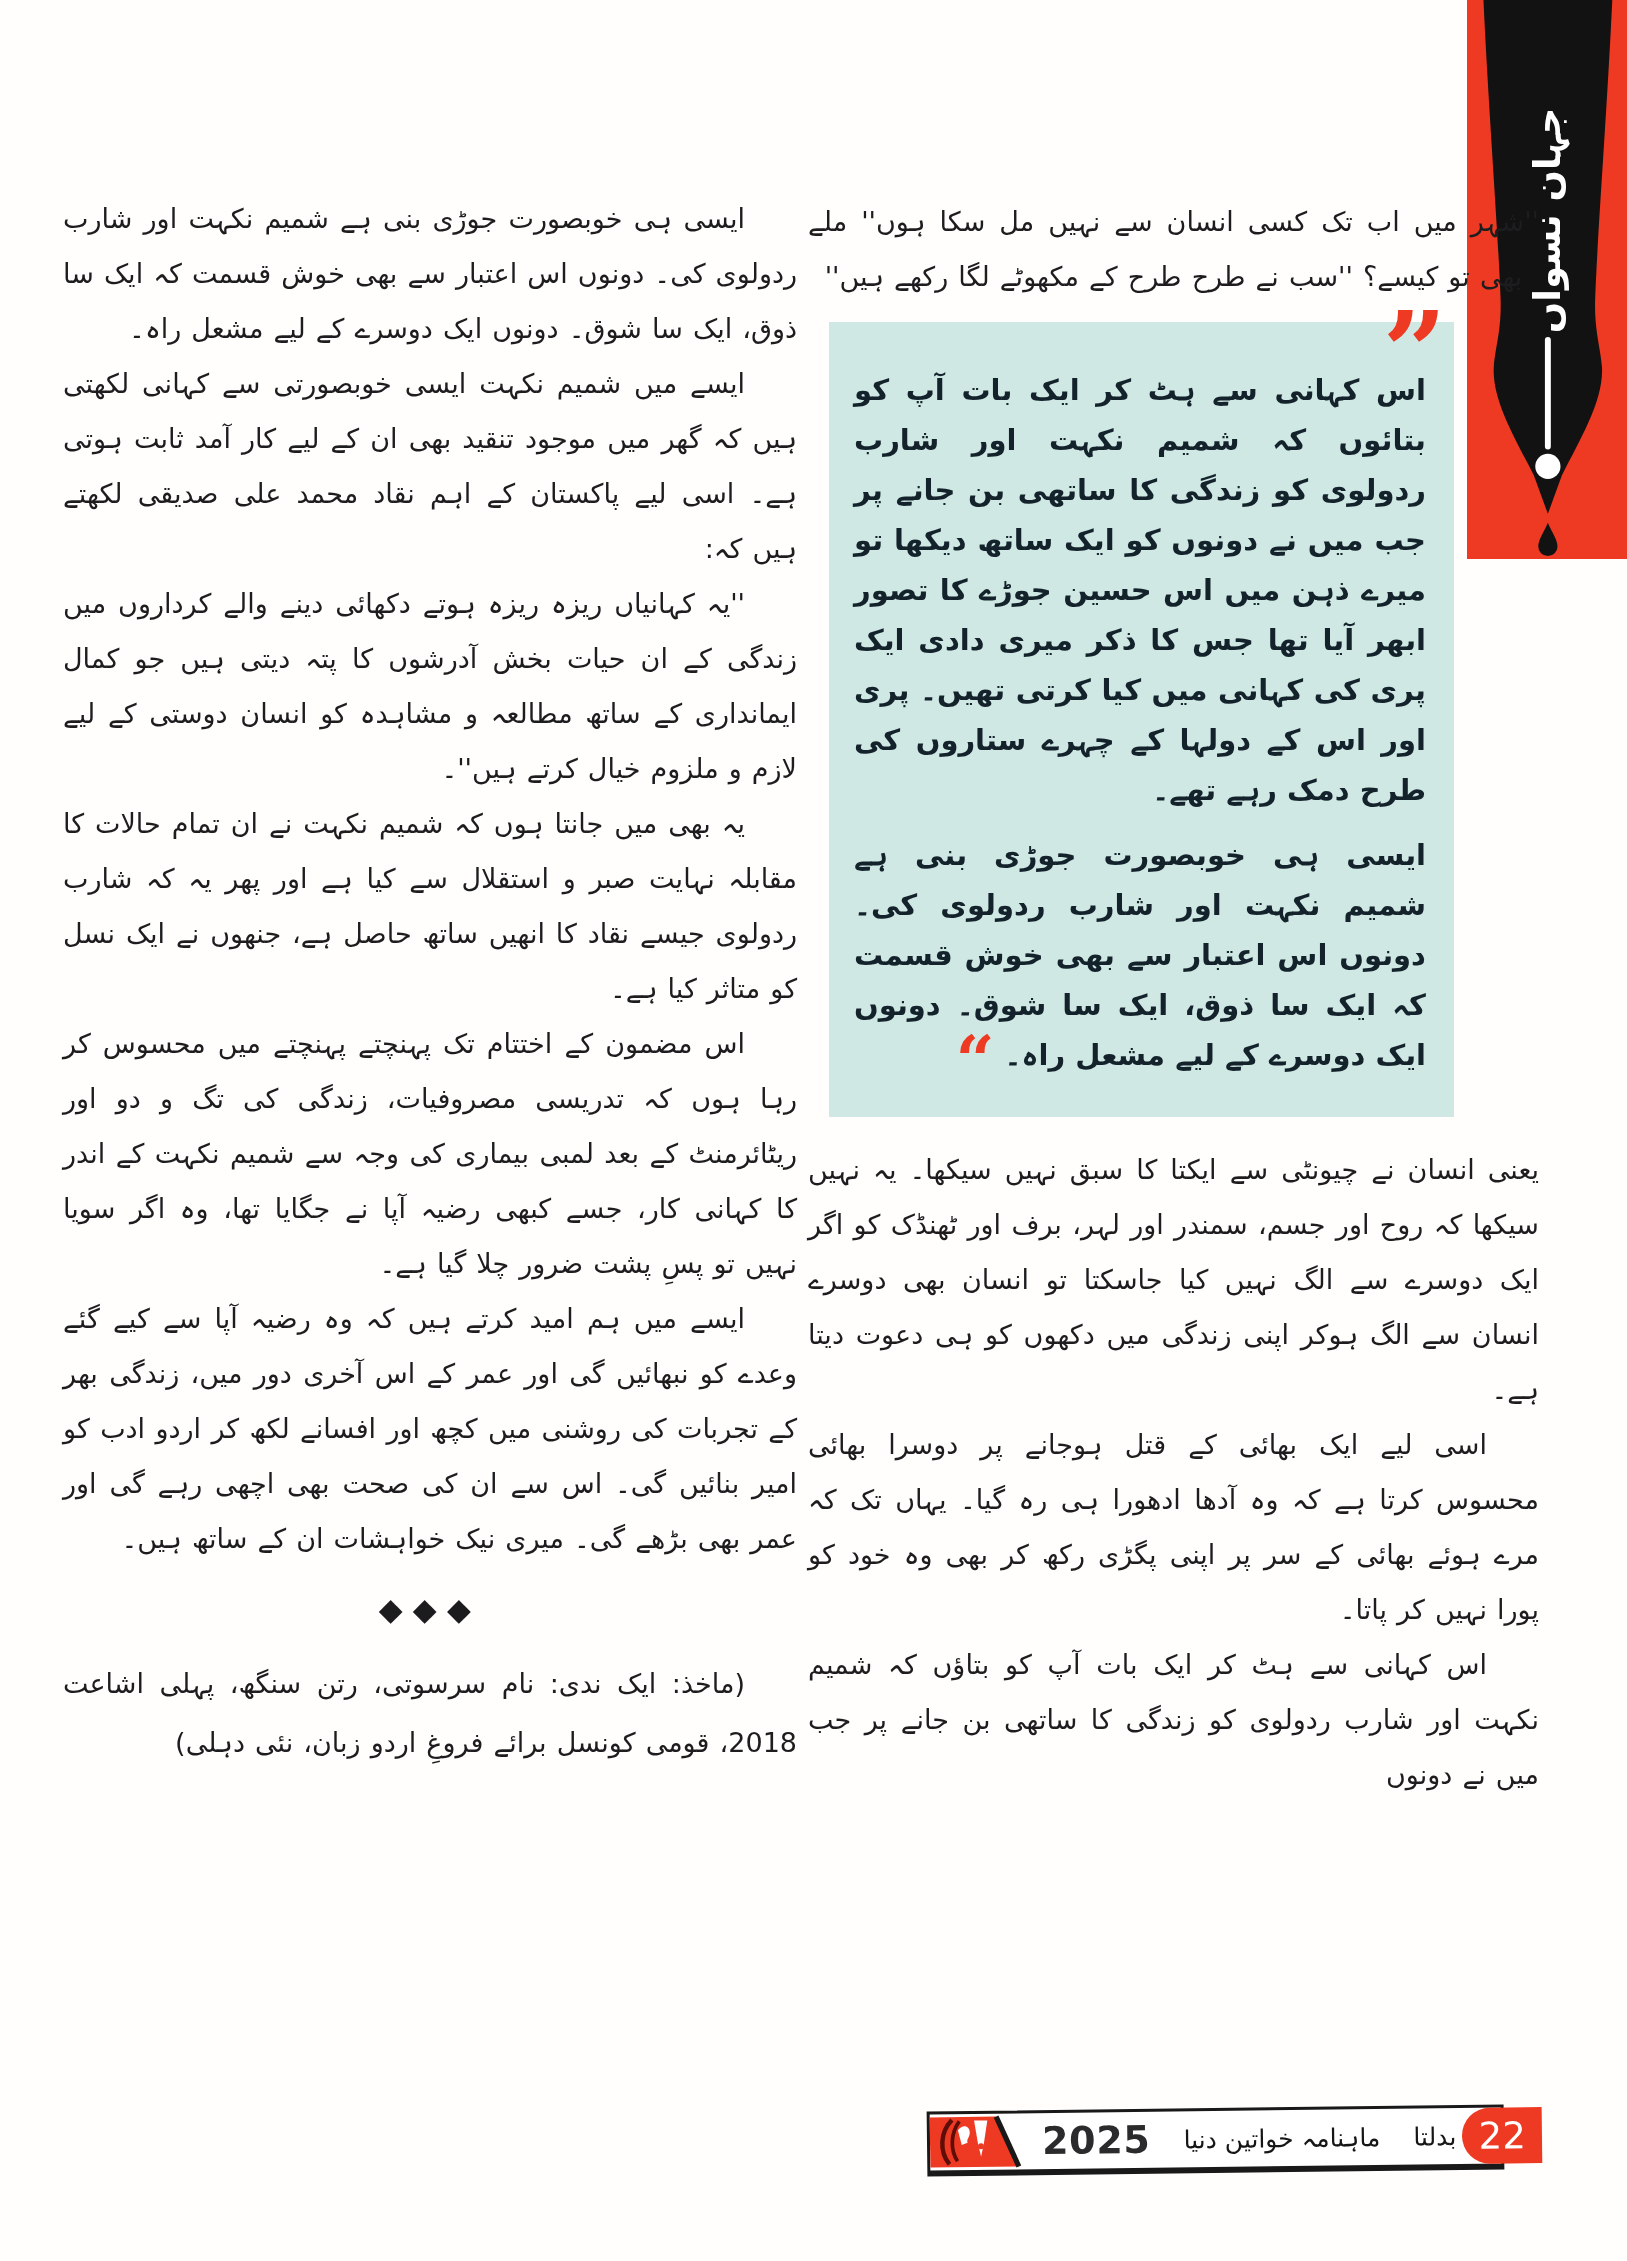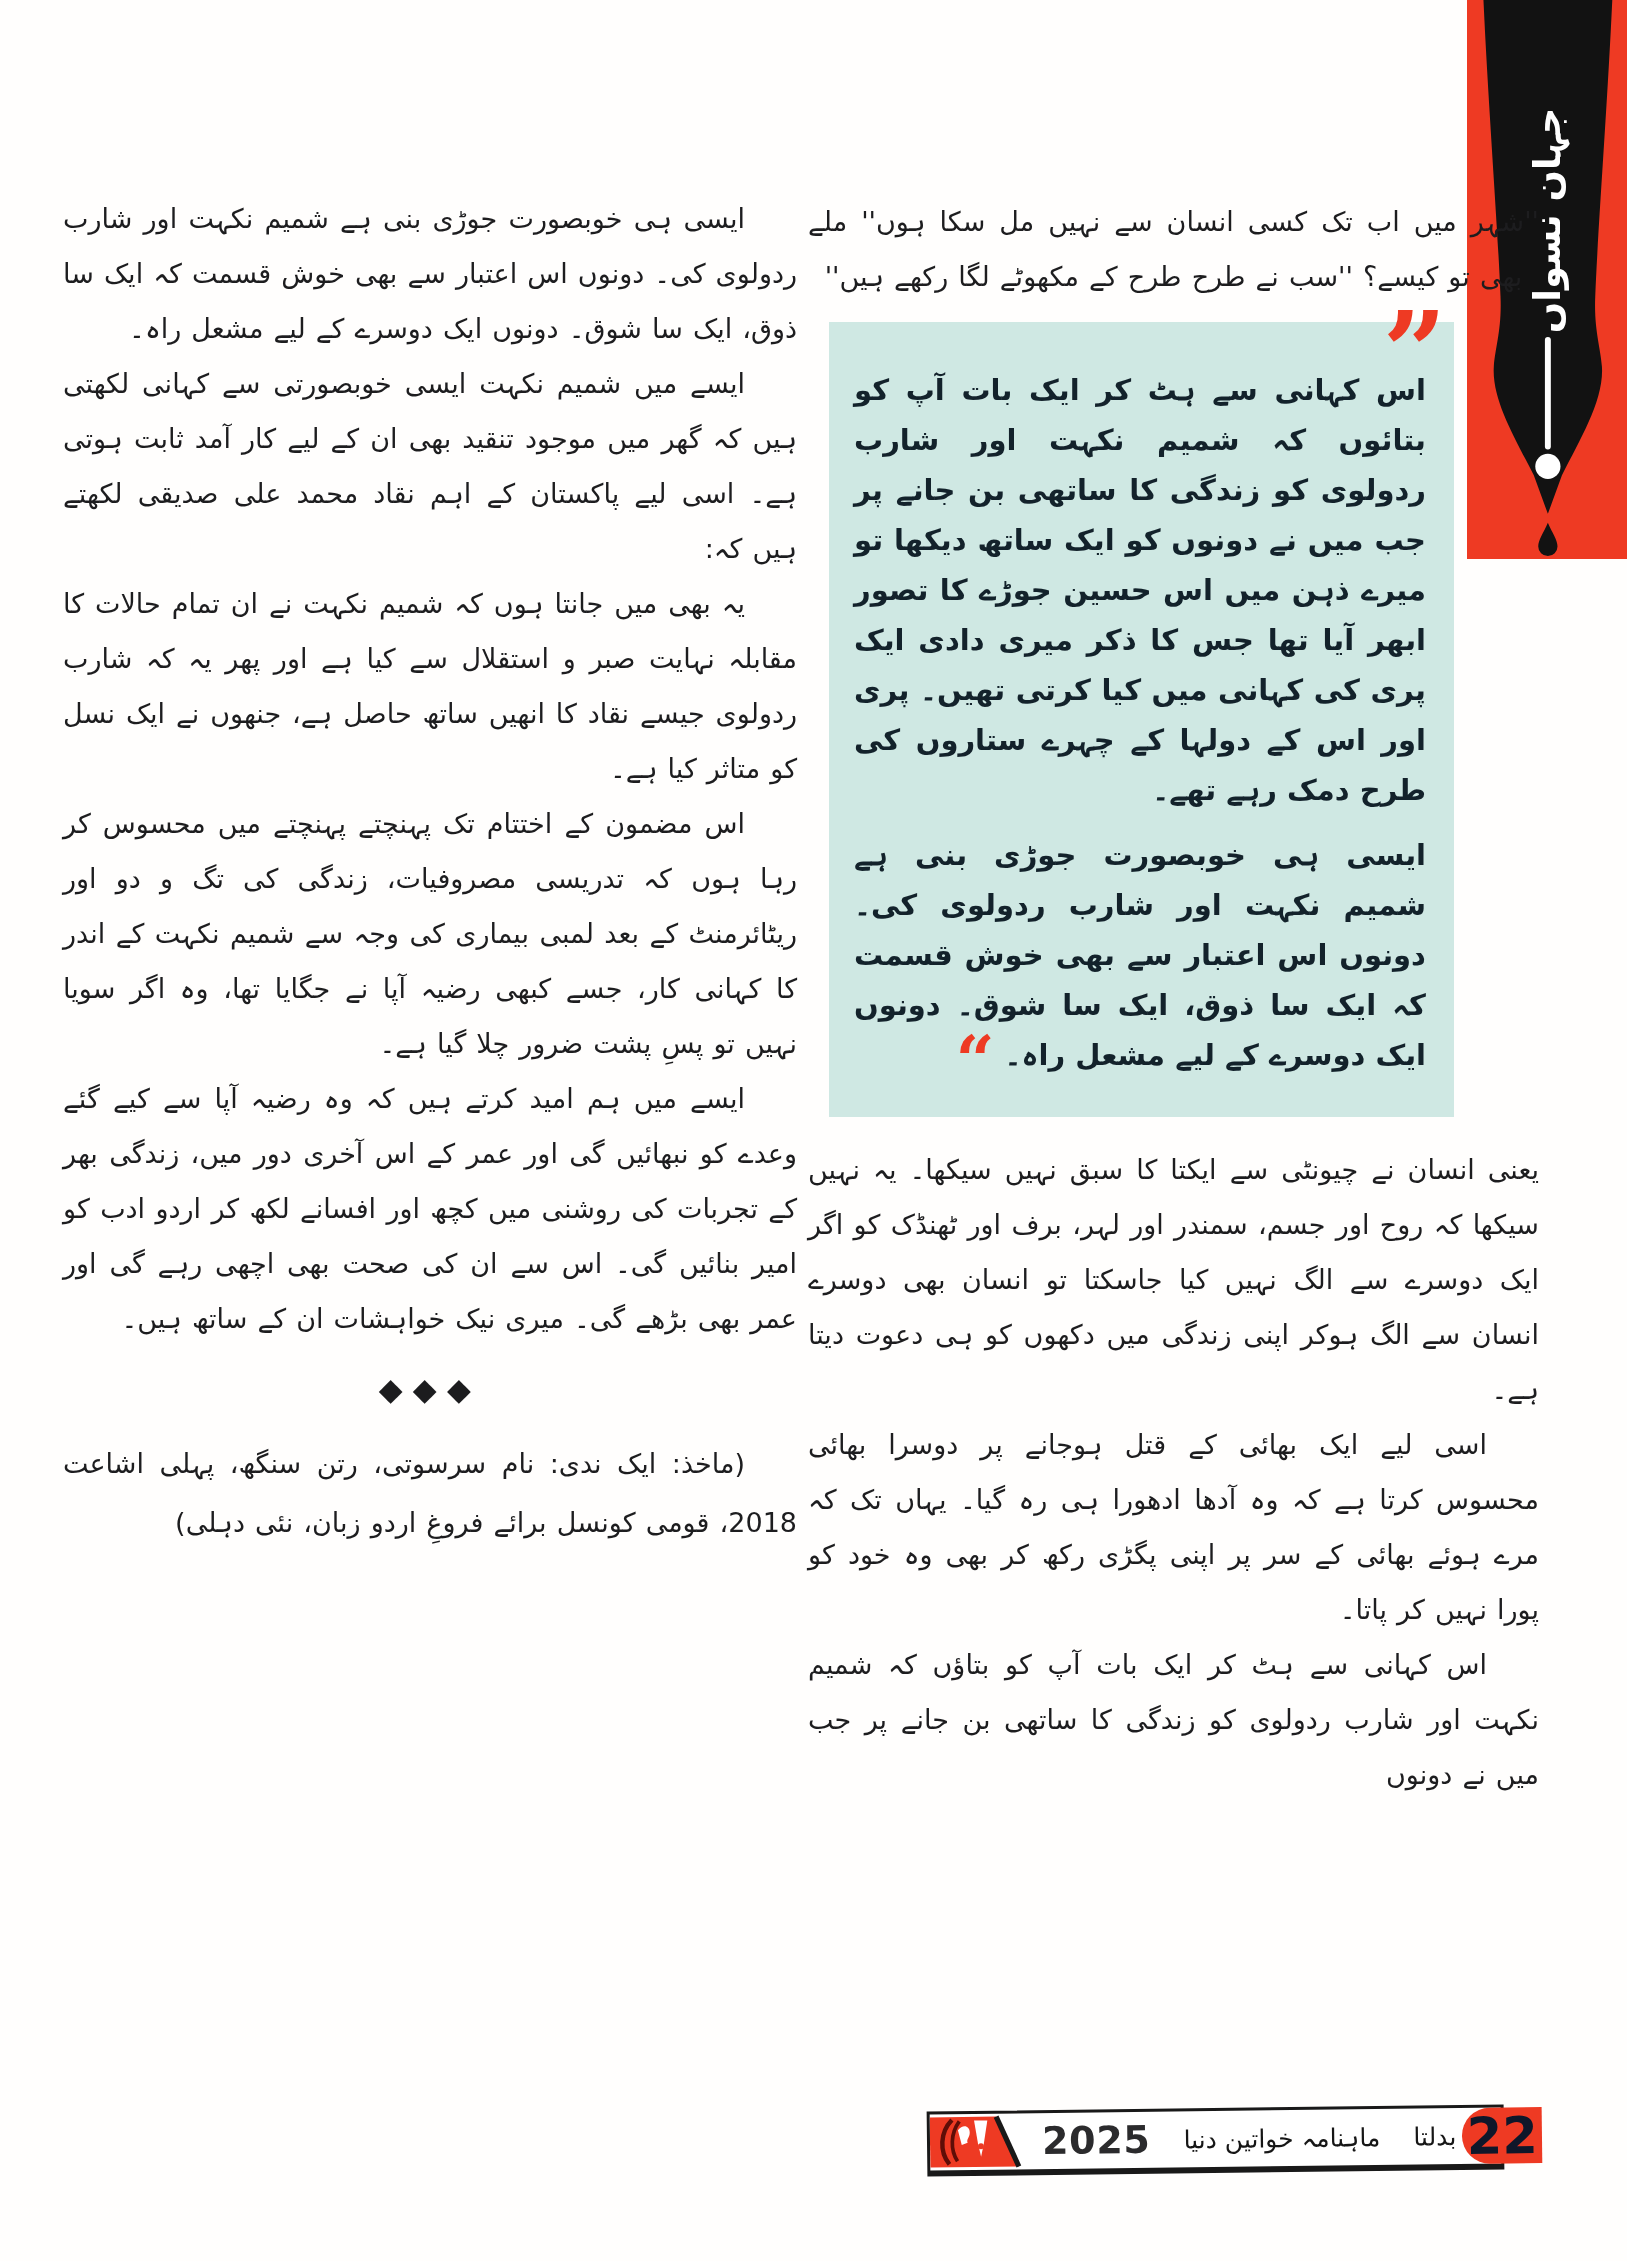--- a/index.html
+++ b/index.html
@@ -50,23 +50,23 @@
     display:flex;align-items:stretch;transform:rotate(-0.7deg);
   }
   .footer-logo{position:relative;width:93px;flex:0 0 93px;}
   .footer-logo svg{position:absolute;inset:0;width:100%;height:100%;display:block;}
   .footer-mid{
     flex:1;display:flex;align-items:center;gap:33px;padding:0 6px 0 19px;direction:ltr;
   }
   .footer-year{font-size:38px;font-weight:bold;color:#2b2b2d;letter-spacing:0.7px;}
   .footer-mag,.footer-month{font-size:25px;color:#161616;direction:rtl;white-space:nowrap;}
   .footer-page{
-    flex:0 0 80px;background:#ee3a23;color:#0f172a;border-radius:40px 0 0 40px;
+    flex:0 0 80px;background:#ee3a23;color:#ffffff;border-radius:40px 0 0 40px;
     display:flex;align-items:center;justify-content:center;
-    font-size:51px;font-weight:bold;
+    font-size:37px;font-weight:normal;
   }
 </style>
 </head>
 <body>
 
 <div class="page">
 
   <aside class="side-banner">
     <svg viewBox="0 0 217 755" aria-hidden="true">
       <path fill="#121212" d="M 22 0 L 196 0
@@ -81,20 +81,21 @@
       <rect x="105" y="455" width="8" height="152" rx="4" fill="#ffffff"></rect>
       <circle cx="109" cy="630" r="17" fill="#ffffff"></circle>
       <path fill="#121212" d="M 109 706 C 103 720 96 729 96 738 A 13 13 0 0 0 122 738 C 122 729 115 720 109 706 Z"></path>
     </svg>
     <div class="banner-label">جہان نسواں</div>
   </aside>
 
   <section class="col col-left">
     <p class="para indent">ایسی ہی خوبصورت جوڑی بنی ہے شمیم نکہت اور شارب ردولوی کی۔ دونوں اس اعتبار سے بھی خوش قسمت کہ ایک سا ذوق، ایک سا شوق۔ دونوں ایک دوسرے کے لیے مشعل راہ۔</p>
     <p class="para indent">ایسے میں شمیم نکہت ایسی خوبصورتی سے کہانی لکھتی ہیں کہ گھر میں موجود تنقید بھی ان کے لیے کار آمد ثابت ہوتی ہے۔ اسی لیے پاکستان کے اہم نقاد محمد علی صدیقی لکھتے ہیں کہ:</p>
+    <p class="para indent">''یہ کہانیاں ریزہ ریزہ ہوتے دکھائی دینے والے کرداروں میں زندگی کے ان حیات بخش آدرشوں کا پتہ دیتی ہیں جو کمال ایمانداری کے ساتھ مطالعہ و مشاہدہ کو انسان دوستی کے لیے لازم و ملزوم خیال کرتے ہیں''۔</p>
     <p class="para indent">یہ بھی میں جانتا ہوں کہ شمیم نکہت نے ان تمام حالات کا مقابلہ نہایت صبر و استقلال سے کیا ہے اور پھر یہ کہ شارب ردولوی جیسے نقاد کا انھیں ساتھ حاصل ہے، جنھوں نے ایک نسل کو متاثر کیا ہے۔</p>
     <p class="para indent">اس مضمون کے اختتام تک پہنچتے پہنچتے میں محسوس کر رہا ہوں کہ تدریسی مصروفیات، زندگی کی تگ و دو اور ریٹائرمنٹ کے بعد لمبی بیماری کی وجہ سے شمیم نکہت کے اندر کا کہانی کار، جسے کبھی رضیہ آپا نے جگایا تھا، وہ اگر سویا نہیں تو پسِ پشت ضرور چلا گیا ہے۔</p>
     <p class="para indent">ایسے میں ہم امید کرتے ہیں کہ وہ رضیہ آپا سے کیے گئے وعدے کو نبھائیں گی اور عمر کے اس آخری دور میں، زندگی بھر کے تجربات کی روشنی میں کچھ اور افسانے لکھ کر اردو ادب کو امیر بنائیں گی۔ اس سے ان کی صحت بھی اچھی رہے گی اور عمر بھی بڑھے گی۔ میری نیک خواہشات ان کے ساتھ ہیں۔</p>
     <div class="separator">◆◆◆</div>
     <p class="para source indent">(ماخذ: ایک ندی: نام سرسوتی، رتن سنگھ، پہلی اشاعت 2018، قومی کونسل برائے فروغِ اردو زبان، نئی دہلی)</p>
   </section>
 
   <section class="col col-right">
     <p class="para r1">''شہر میں اب تک کسی انسان سے نہیں مل سکا ہوں'' ملے بھی تو کیسے؟ ''سب نے طرح طرح کے مکھوٹے لگا رکھے ہیں''</p>
 

